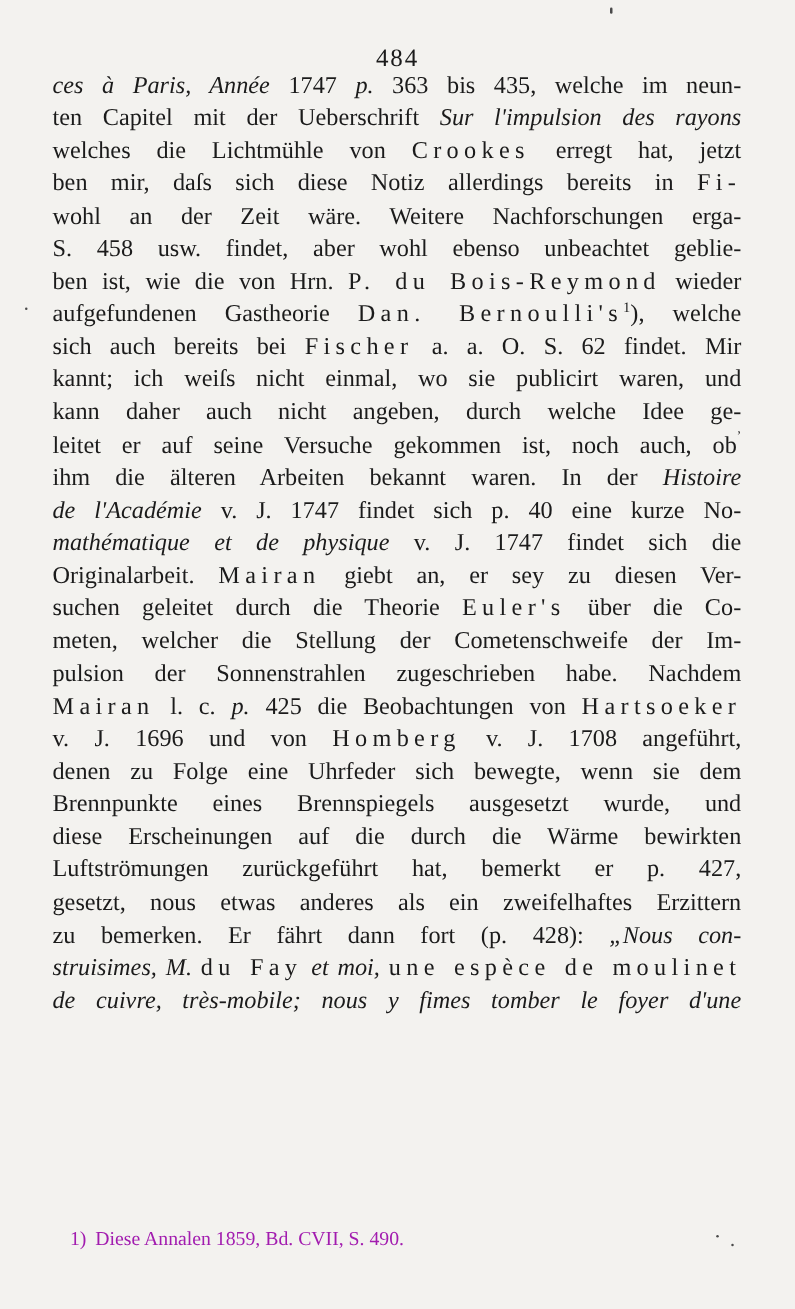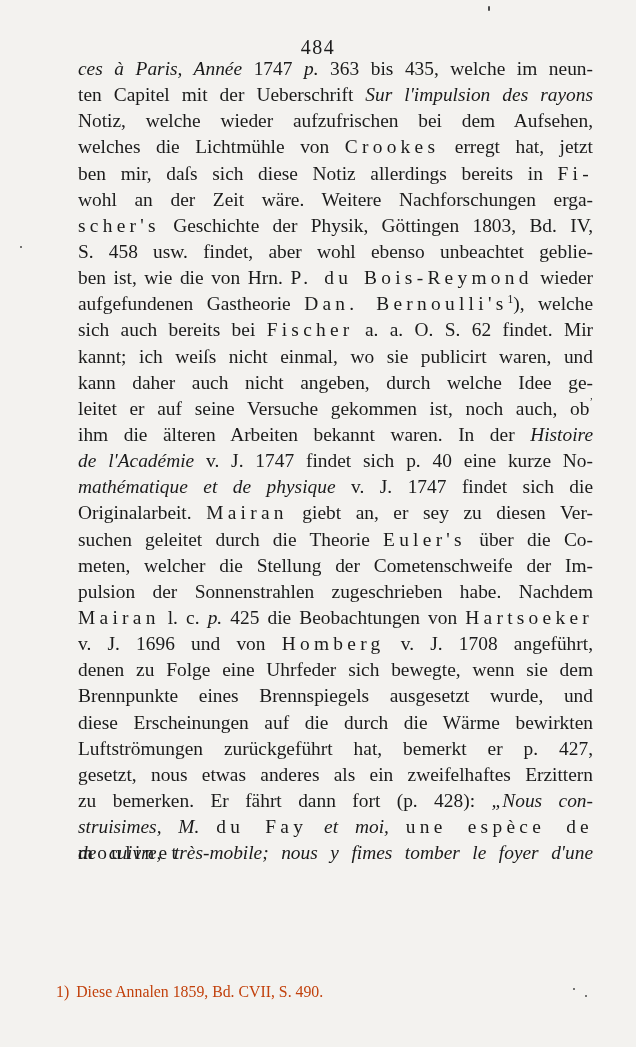--- a/index.html
+++ b/index.html
@@ -35,61 +35,58 @@
   }
   .line {
     font-size: 19.4px;
     line-height: 26.15px;
     text-align: justify;
     text-align-last: justify;
     text-justify: inter-word;
     white-space: normal;
     height: 26.15px;
     overflow: visible;
-    margin-left: 36px;
   }
   .s-r  { }
   .s-i  { font-style: italic; }
   .s-sp { letter-spacing: 0.22em; }
   .s-isp{ letter-spacing: 0.22em; }
   .s-sup{ vertical-align: super; font-size: 0.6em; line-height: 0; }
   .s-mark{ font-size: 0.55em; vertical-align: 10px; line-height: 0; }
   .footnote {
     position: absolute;
     left: 42px;
     top: 983px;
     width: 551px;
     font-size: 15.8px;
     padding-left: 14px;
-    color: #c2410c;
+    color: #a21caf;
   }
   .footnote .fn-marker { margin-right: 7px; }
   .speck {
     position: absolute;
     background: #4a4a4a;
     border-radius: 50%;
   }
   .speck.sm { width: 2px; height: 2px; }
   .speck.bar { width: 2px; height: 5px; border-radius: 1px; }
 </style>
 </head>
 <body>
 
 <div class="page">
 
   <div class="page-number">484</div>
 
   <div class="text-block">
       <div class="line"><span class="s-i">ces à Paris, Année</span><span class="s-r"> 1747 </span><span class="s-i">p.</span><span class="s-r"> 363 bis 435, welche im neun-</span></div>
       <div class="line"><span class="s-r">ten Capitel mit der Ueberschrift </span><span class="s-i">Sur l'impulsion des rayons</span></div>
-      <div class="line"><span class="s-r">Notiz, welche wieder aufzufrischen bei dem Aufsehen,</span></div>
       <div class="line"><span class="s-r">welches die Lichtmühle von </span><span class="s-sp">Crookes</span><span class="s-r"> erregt hat, jetzt</span></div>
       <div class="line"><span class="s-r">ben mir, daſs sich diese Notiz allerdings bereits in </span><span class="s-sp">Fi-</span></div>
       <div class="line"><span class="s-r">wohl an der Zeit wäre. Weitere Nachforschungen erga-</span></div>
-      <div class="line"><span class="s-sp">scher's</span><span class="s-r"> Geschichte der Physik, Göttingen 1803, Bd. IV,</span></div>
       <div class="line"><span class="s-r">S. 458 usw. findet, aber wohl ebenso unbeachtet geblie-</span></div>
       <div class="line"><span class="s-r">ben ist, wie die von Hrn. </span><span class="s-sp">P. du Bois-Reymond</span><span class="s-r"> wieder</span></div>
       <div class="line"><span class="s-r">aufgefundenen Gastheorie </span><span class="s-sp">Dan. Bernoulli's</span><span class="s-sup">1</span><span class="s-r">), welche</span></div>
       <div class="line"><span class="s-r">sich auch bereits bei </span><span class="s-sp">Fischer</span><span class="s-r"> a. a. O. S. 62 findet. Mir</span></div>
       <div class="line"><span class="s-r">kannt; ich weiſs nicht einmal, wo sie publicirt waren, und</span></div>
       <div class="line"><span class="s-r">kann daher auch nicht angeben, durch welche Idee ge-</span></div>
       <div class="line"><span class="s-r">leitet er auf seine Versuche gekommen ist, noch auch, ob</span><span class="s-mark">’</span></div>
       <div class="line"><span class="s-r">ihm die älteren Arbeiten bekannt waren. In der </span><span class="s-i">Histoire</span></div>
       <div class="line"><span class="s-i">de l'Académie</span><span class="s-r"> v. J. 1747 findet sich p. 40 eine kurze No-</span></div>
       <div class="line"><span class="s-i">mathématique et de physique</span><span class="s-r"> v. J. 1747 findet sich die</span></div>

